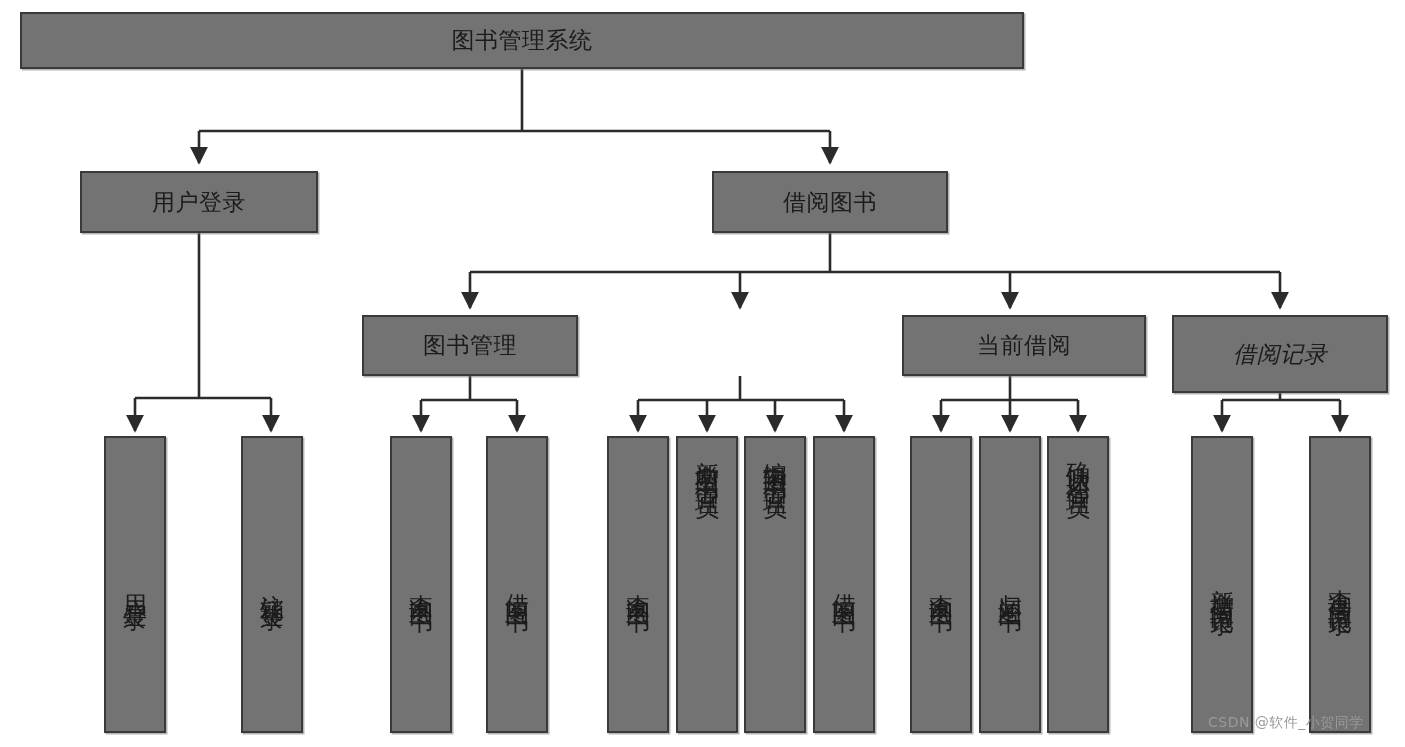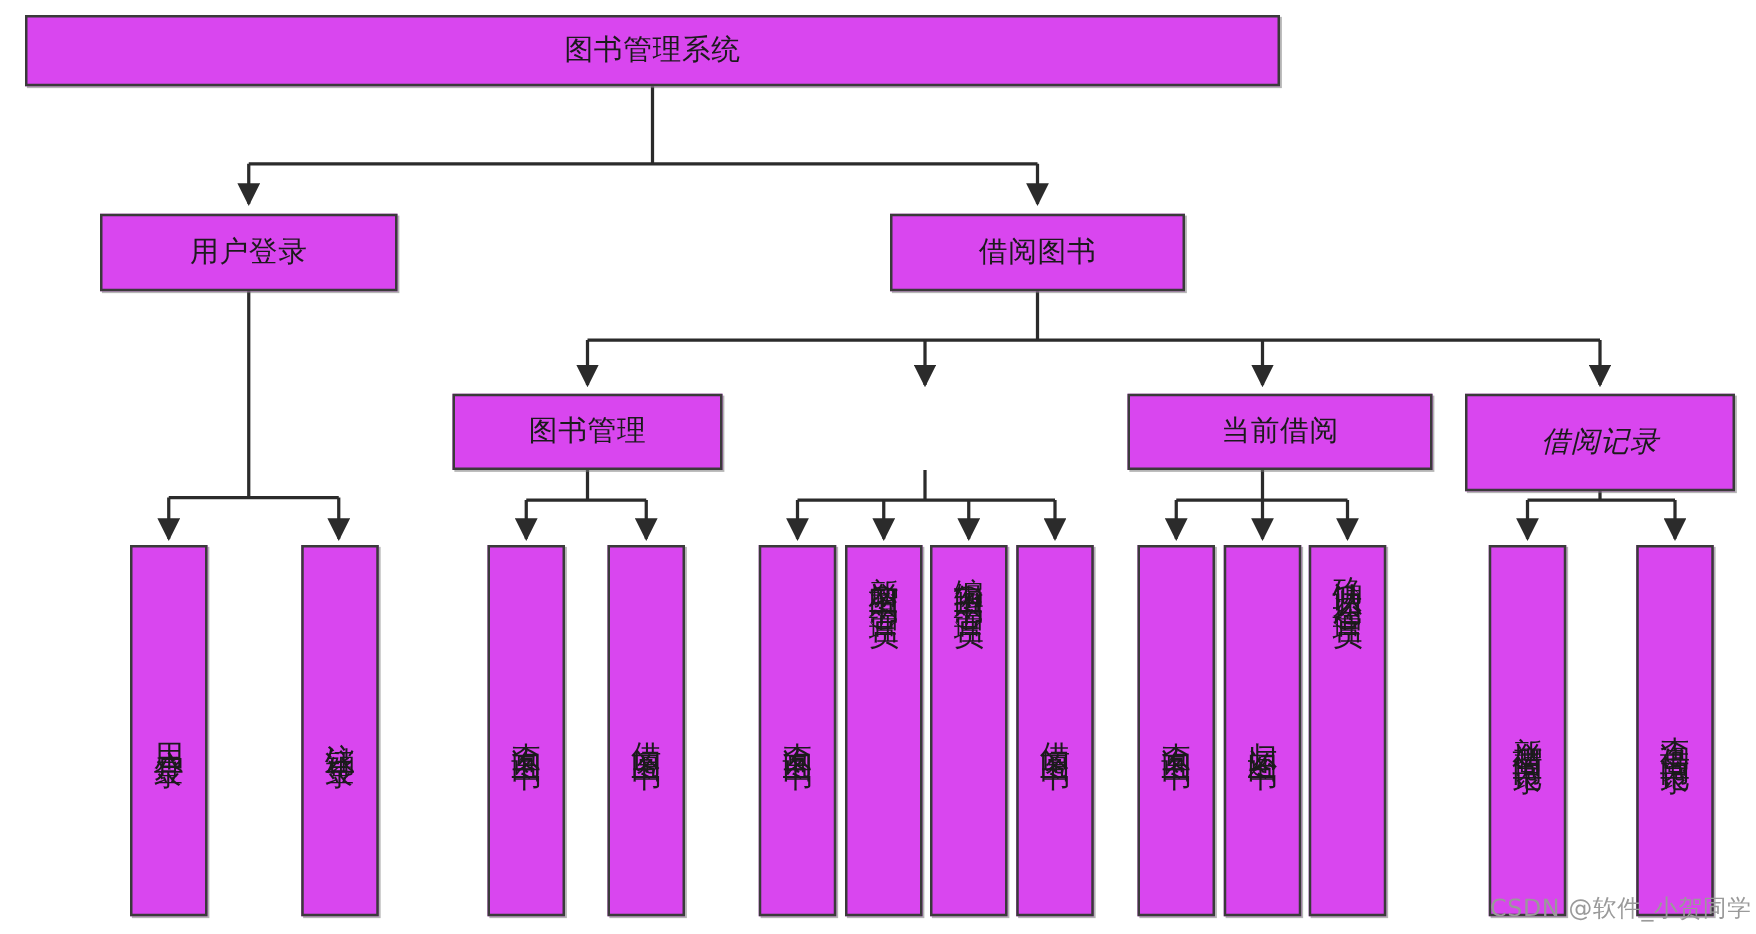--- a/index.html
+++ b/index.html
@@ -21,21 +21,21 @@
     position: absolute;
     left: 0;
     top: 0;
     width: 1405px;
     height: 747px;
     pointer-events: none;
   }
   .node {
     position: absolute;
     box-sizing: border-box;
-    background: #d946ef;
+    background: #737373;
     border: 2px solid #3a3a3a;
     box-shadow: 1.5px 1.5px 0 0 rgba(120,120,120,0.55);
     display: flex;
     align-items: center;
     justify-content: center;
     color: #1b1b1b;
   }
   .node .label {
     display: block;
     text-align: center;
@@ -66,24 +66,25 @@
     align-items: center;
   }
   .node.vert.top {
     align-items: flex-start;
   }
   .node.vert.top .label {
     padding-top: 4px;
   }
   .watermark {
     position: absolute;
-    font-size: 19px;
+    font-size: 14px;
     color: #9a9a9a;
     white-space: nowrap;
     letter-spacing: 0.5px;
+    padding-left: 16px;
   }
 </style>
 </head>
 <body>
 
 <div id="canvas">
 
   <svg id="edges" viewBox="0 0 1405 747" xmlns="http://www.w3.org/2000/svg">
     <defs>
       <marker id="arrow" viewBox="0 0 10 10" refX="9" refY="5" markerWidth="7" markerHeight="7" orient="auto-start-reverse">

